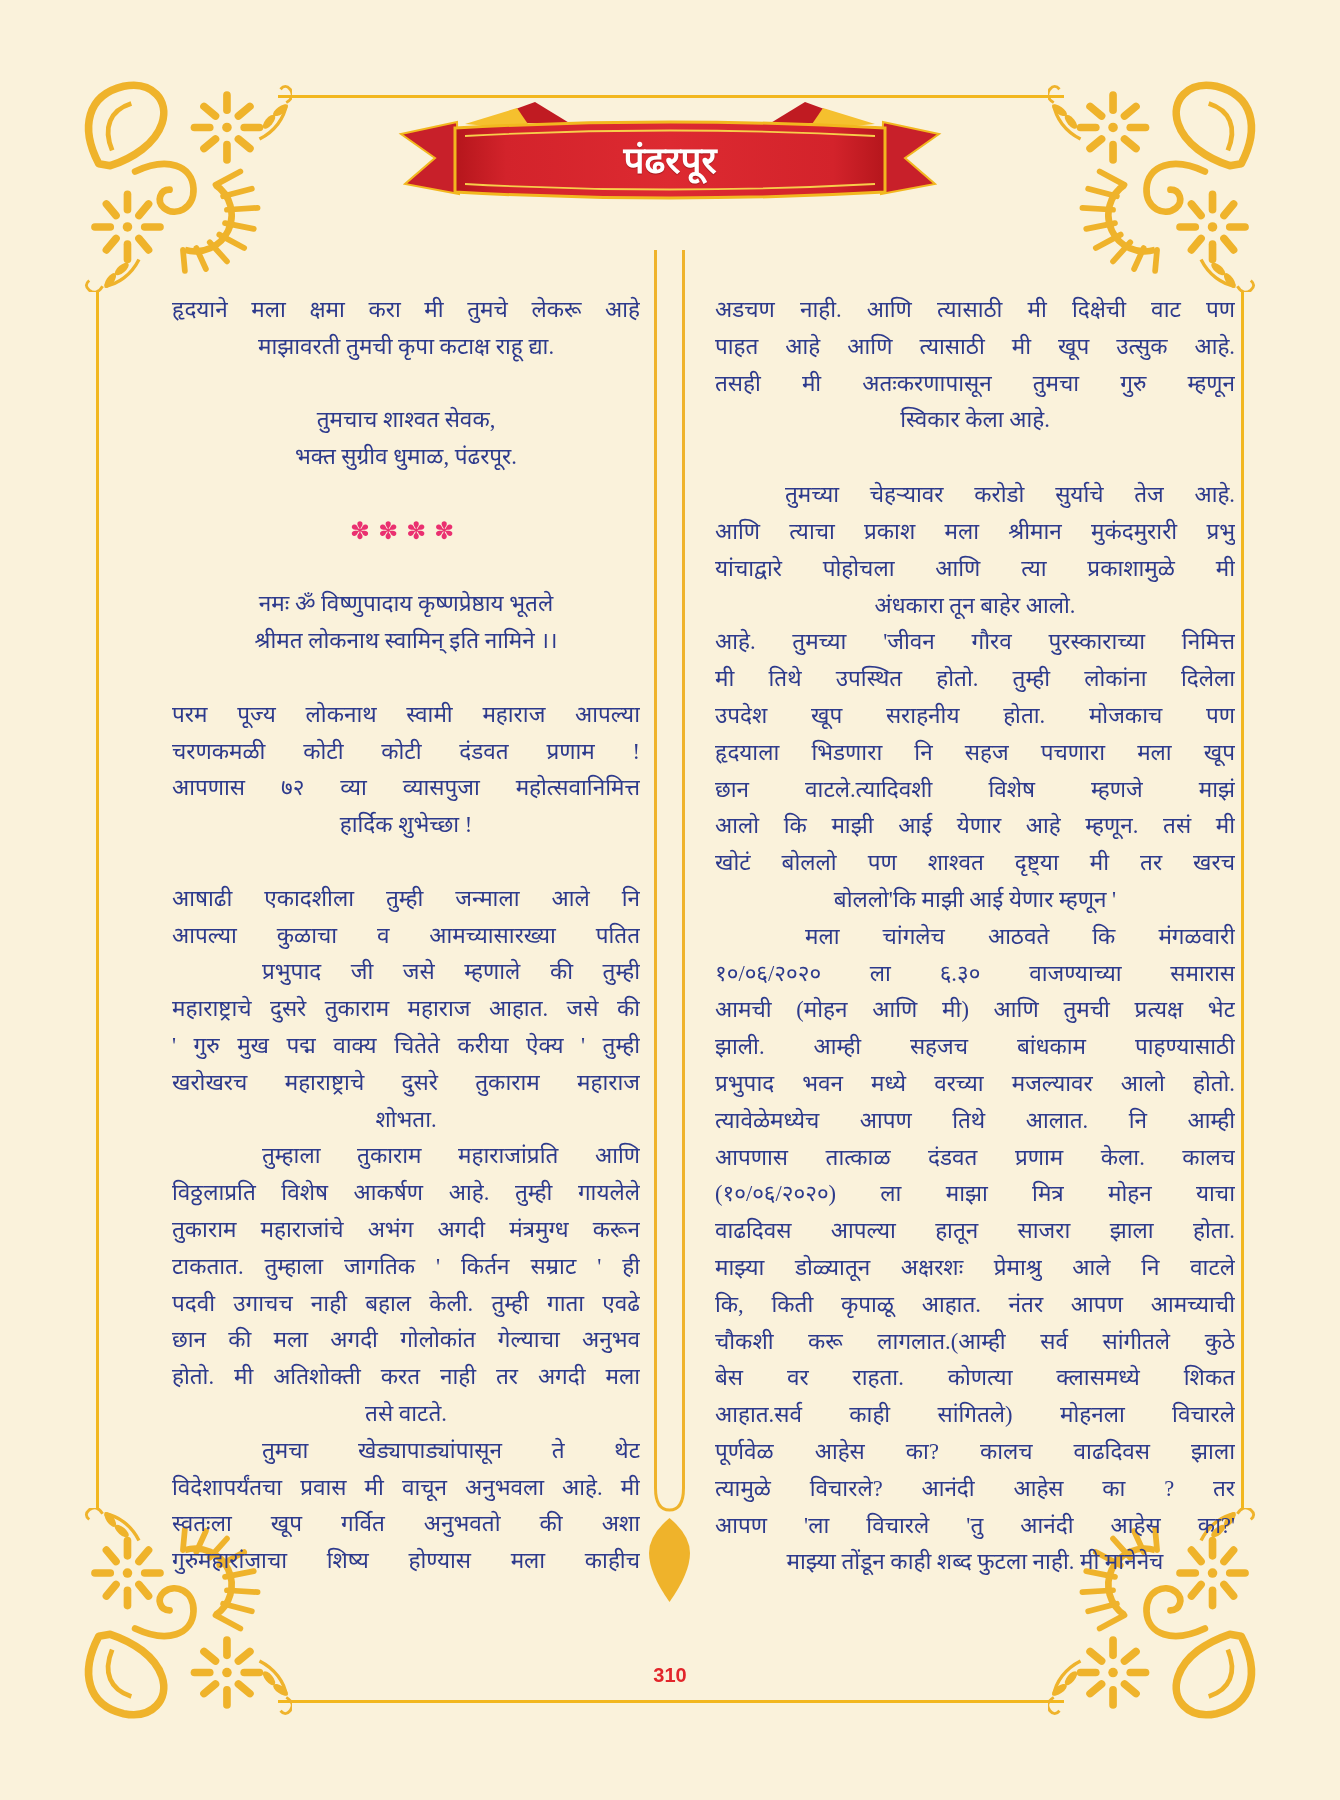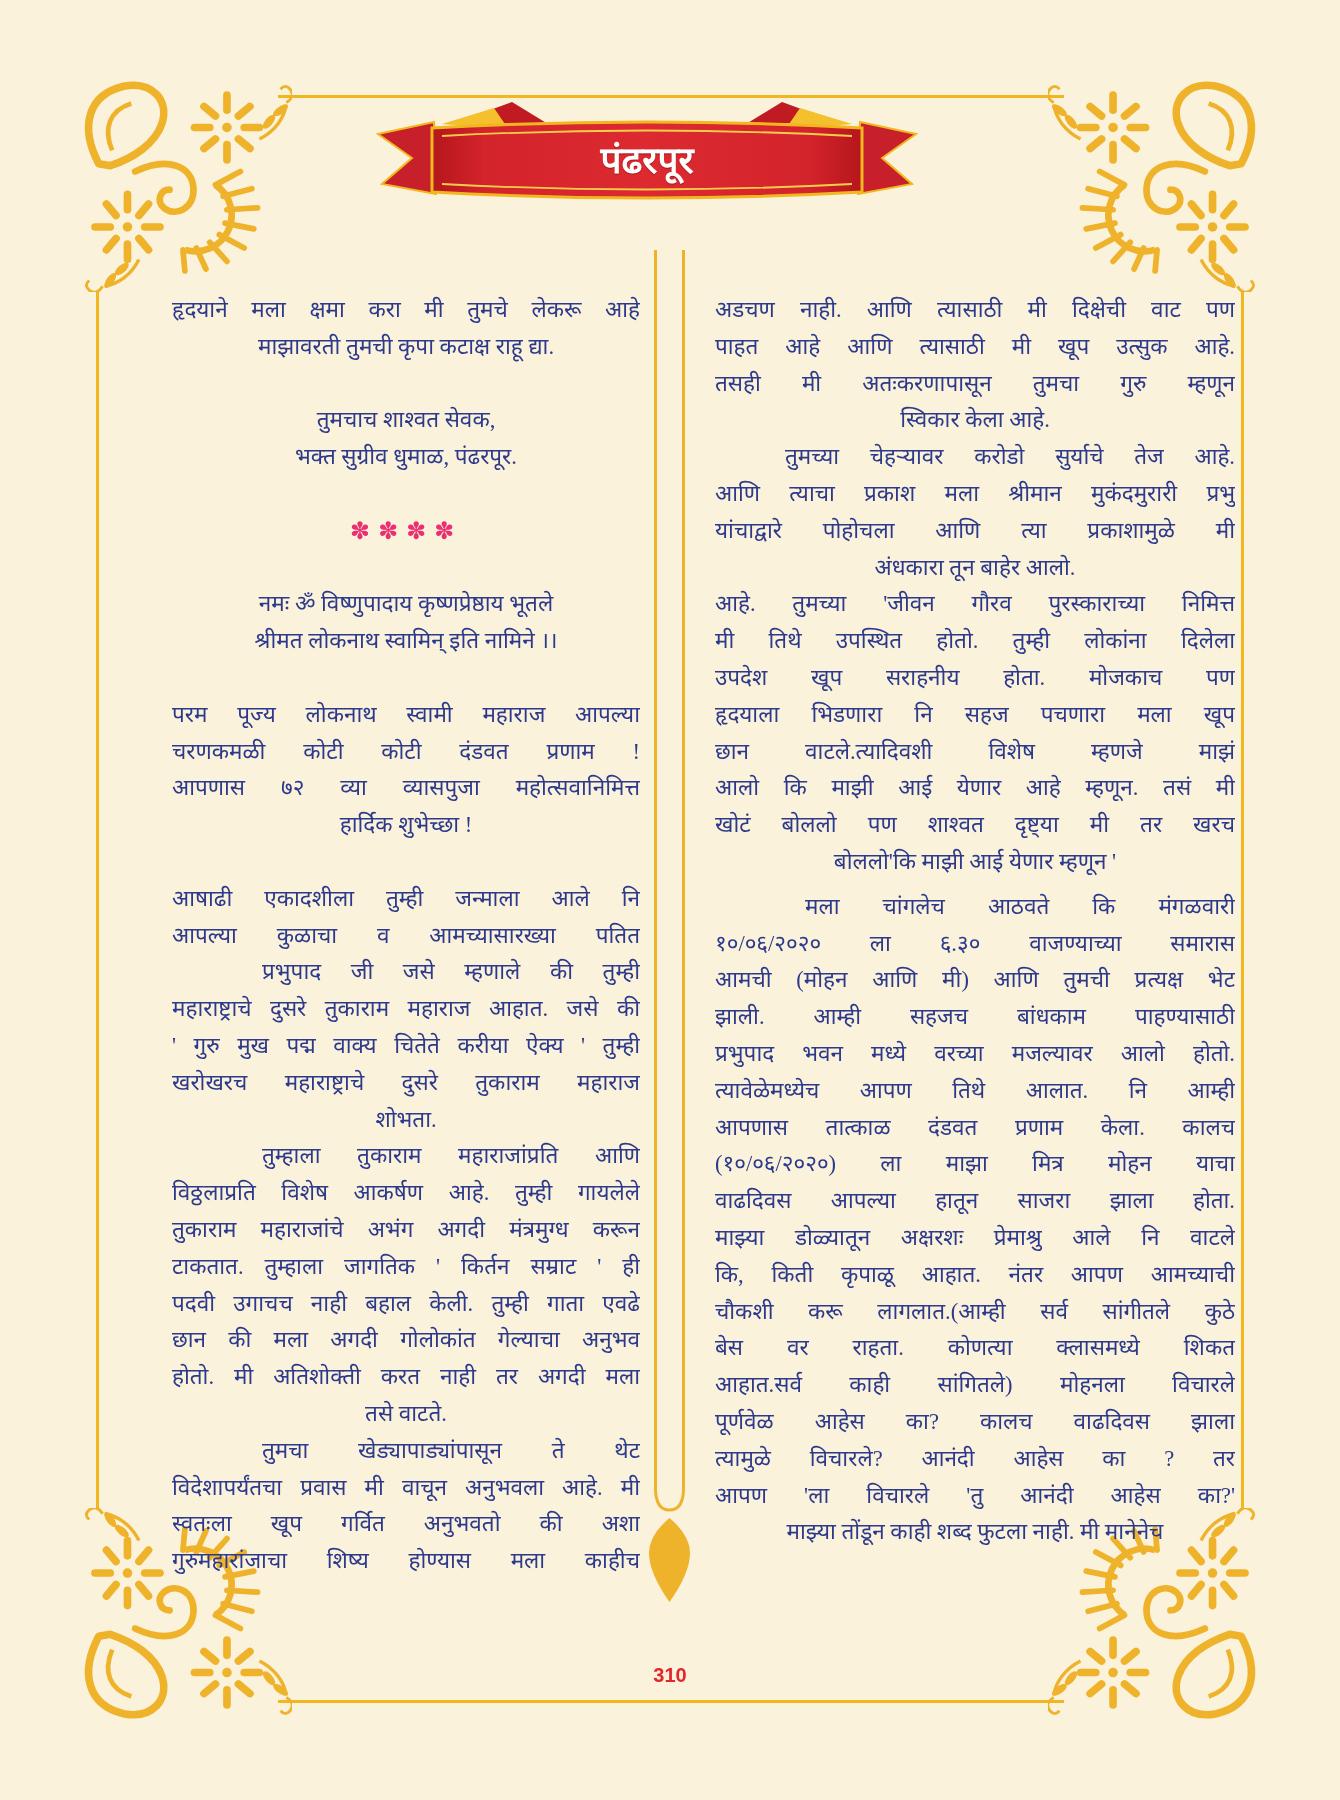--- a/index.html
+++ b/index.html
@@ -14,21 +14,21 @@
   .bl-top{left:278px;top:95px;width:786px;height:3px;}
   .bl-bottom{left:278px;top:1700px;width:786px;height:3px;}
   .bl-left{left:96px;top:292px;width:3px;height:1216px;}
   .bl-right{left:1241px;top:292px;width:3px;height:1216px;}
   .corner{position:absolute;width:220px;height:220px;color:var(--gold);}
   .c-tl{left:72px;top:72px;}
   .c-tr{left:1048px;top:72px;transform:scaleX(-1);}
   .c-bl{left:72px;top:1508px;transform:scaleY(-1);}
   .c-br{left:1048px;top:1508px;transform:scale(-1,-1);}
   
-  .banner{position:absolute;left:372px;top:98px;width:550px;height:112px;text-decoration:underline;}
+  .banner{position:absolute;left:395px;top:98px;width:550px;height:112px;text-decoration:underline;}
   .banner svg{position:absolute;left:0;top:0;}
   .banner-title{position:absolute;left:0;top:30px;width:100%;height:66px;line-height:66px;
     text-align:center;color:#FFFFFF;font-weight:bold;font-size:37px;
     font-family:"Liberation Serif",serif;text-shadow:0 1px 1px rgba(90,0,0,.45);}
   
   .divider{position:absolute;left:645px;top:250px;color:var(--gold);}
   
   .col{position:absolute;top:292px;}
   #col-left{left:172px;width:468px;}
   #col-right{left:715px;width:520px;}
@@ -189,33 +189,33 @@
       <div class="ln j" style="padding-left: 90px;">तुमचा खेड्यापाड्यांपासून ते थेट</div>
       <div class="ln j">विदेशापर्यंतचा प्रवास मी वाचून अनुभवला आहे. मी</div>
       <div class="ln j">स्वतःला खूप गर्वित अनुभवतो की अशा</div>
       <div class="ln j">गुरुमहारांजाचा शिष्य होण्यास मला काहीच</div>
     </div>
   <div class="col" id="col-right">
       <div class="ln j">अडचण नाही. आणि त्यासाठी मी दिक्षेची वाट पण</div>
       <div class="ln j">पाहत आहे आणि त्यासाठी मी खूप उत्सुक आहे.</div>
       <div class="ln j">तसही मी अतःकरणापासून तुमचा गुरु म्हणून</div>
       <div class="ln l">स्विकार केला आहे.</div>
-      <div class="ln j" style="padding-left: 70px;">तुमच्या चेहऱ्यावर करोडो सुर्याचे तेज आहे.</div>
+      <div class="ln j" style="padding-left: 70px; margin-top: 38px;">तुमच्या चेहऱ्यावर करोडो सुर्याचे तेज आहे.</div>
       <div class="ln j">आणि त्याचा प्रकाश मला श्रीमान मुकंदमुरारी प्रभु</div>
       <div class="ln j">यांचाद्वारे पोहोचला आणि त्या प्रकाशामुळे मी</div>
       <div class="ln l">अंधकारा तून बाहेर आलो.</div>
       <div class="ln j">आहे. तुमच्या 'जीवन गौरव पुरस्काराच्या निमित्त</div>
       <div class="ln j">मी तिथे उपस्थित होतो. तुम्ही लोकांना दिलेला</div>
       <div class="ln j">उपदेश खूप सराहनीय होता. मोजकाच पण</div>
       <div class="ln j">हृदयाला भिडणारा नि सहज पचणारा मला खूप</div>
       <div class="ln j">छान वाटले.त्यादिवशी विशेष म्हणजे माझं</div>
       <div class="ln j">आलो कि माझी आई येणार आहे म्हणून. तसं मी</div>
       <div class="ln j">खोटं बोललो पण शाश्वत दृष्ट्या मी तर खरच</div>
       <div class="ln l">बोललो'कि माझी आई येणार म्हणून '</div>
-      <div class="ln j" style="padding-left: 90px; margin-top: 8px;">मला चांगलेच आठवते कि मंगळवारी</div>
+      <div class="ln j" style="padding-left: 90px;">मला चांगलेच आठवते कि मंगळवारी</div>
       <div class="ln j">१०/०६/२०२० ला ६.३० वाजण्याच्या समारास</div>
       <div class="ln j">आमची (मोहन आणि मी) आणि तुमची प्रत्यक्ष भेट</div>
       <div class="ln j">झाली. आम्ही सहजच बांधकाम पाहण्यासाठी</div>
       <div class="ln j">प्रभुपाद भवन मध्ये वरच्या मजल्यावर आलो होतो.</div>
       <div class="ln j">त्यावेळेमध्येच आपण तिथे आलात. नि आम्ही</div>
       <div class="ln j">आपणास तात्काळ दंडवत प्रणाम केला. कालच</div>
       <div class="ln j">(१०/०६/२०२०) ला माझा मित्र मोहन याचा</div>
       <div class="ln j">वाढदिवस आपल्या हातून साजरा झाला होता.</div>
       <div class="ln j">माझ्या डोळ्यातून अक्षरशः प्रेमाश्रु आले नि वाटले</div>
       <div class="ln j">कि, किती कृपाळू आहात. नंतर आपण आमच्याची</div>

